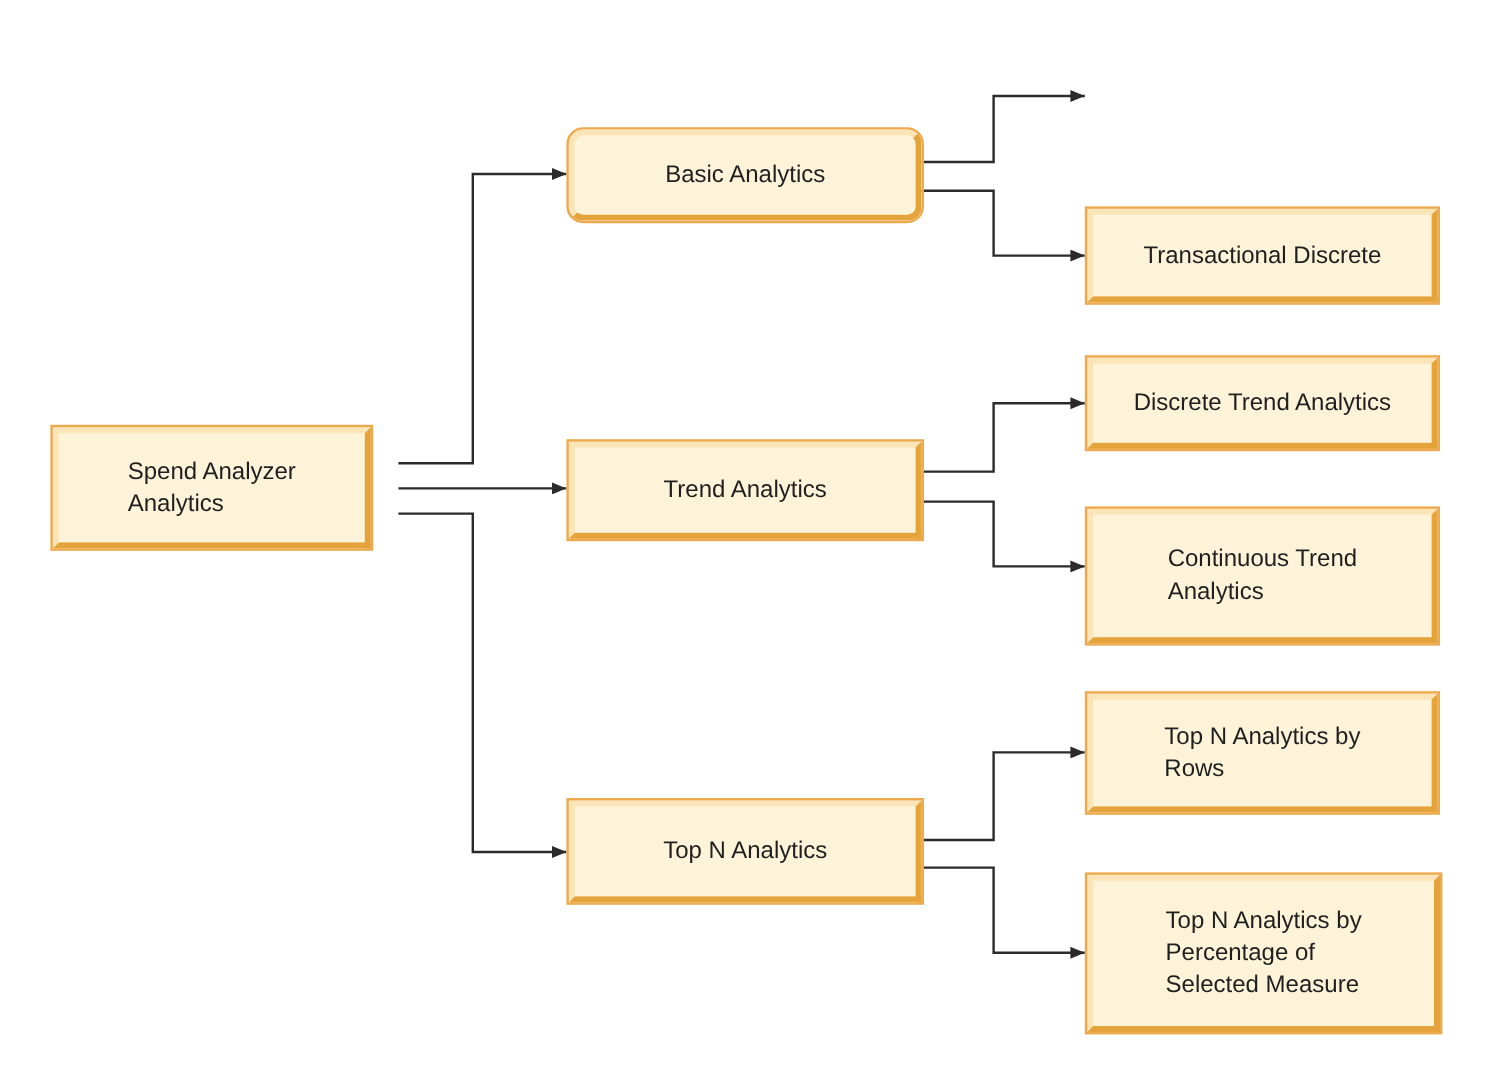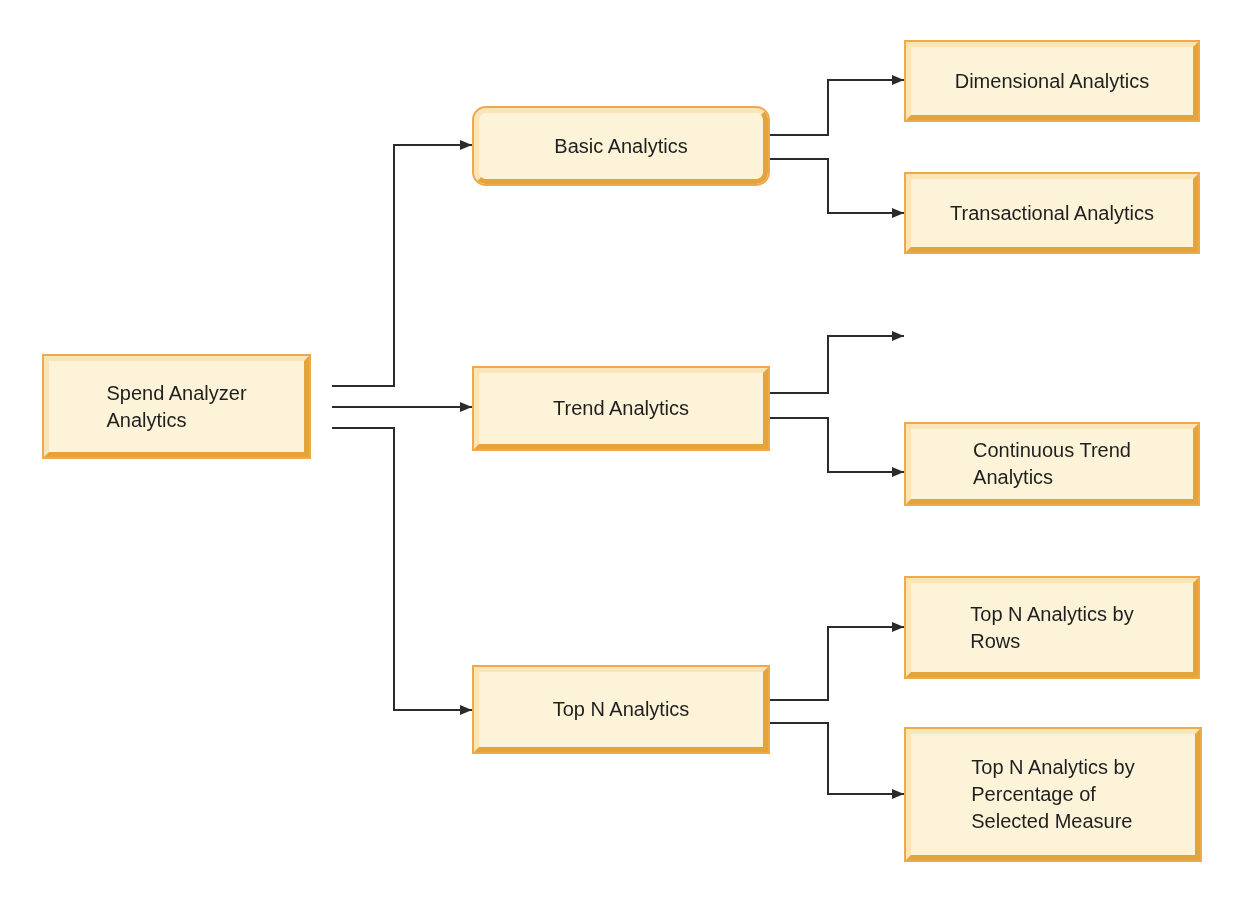--- a/index.html
+++ b/index.html
@@ -46,21 +46,21 @@
     padding: 0 10px;
   }
   
   #node-root          { left: 44px;  top: 356px; width: 265px; height: 101px; }
   #node-basic         { left: 474px; top: 108px; width: 294px; height: 76px; border-radius: 12px;  }
   #node-trend         { left: 474px; top: 368px; width: 294px; height: 81px;  }
   #node-topn          { left: 474px; top: 667px; width: 294px; height: 85px;  }
   #node-dimensional   { left: 906px; top: 42px;  width: 292px; height: 78px;  }
   #node-transactional { left: 906px; top: 174px; width: 292px; height: 78px;  }
   #node-discrete      { left: 906px; top: 298px; width: 292px; height: 76px;  }
-  #node-continuous    { left: 906px; top: 424px; width: 292px; height: 80px;  }
+  #node-continuous    { left: 906px; top: 424px; width: 292px; height: 112px;  }
   #node-topn-rows     { left: 906px; top: 578px; width: 292px; height: 99px;  }
   #node-topn-pct      { left: 906px; top: 729px; width: 294px; height: 131px; }
 </style>
 </head>
 <body>
 
 <div class="canvas">
 
   <svg class="connector-layer" viewBox="0 0 1240 900" xmlns="http://www.w3.org/2000/svg">
     <defs>
@@ -93,28 +93,28 @@
   </div>
 
   <div class="node" id="node-trend">
     <span class="label">Trend Analytics</span>
   </div>
 
   <div class="node" id="node-topn">
     <span class="label">Top N Analytics</span>
   </div>
 
-  <div class="node" id="node-dimensional">
-    <span class="label">Dimensional Analytics</span>
+
+  <div class="node" id="node-transactional">
+    <span class="label">Transactional Discrete</span>
   </div>
 
-  <div class="node" id="node-transactional">
-    <span class="label">Transactional Analytics</span>
+  <div class="node" id="node-discrete">
+    <span class="label">Discrete Trend Analytics</span>
   </div>
-
 
   <div class="node" id="node-continuous">
     <span class="label">Continuous Trend
 Analytics</span>
   </div>
 
   <div class="node" id="node-topn-rows">
     <span class="label">Top N Analytics by
 Rows</span>
   </div>

